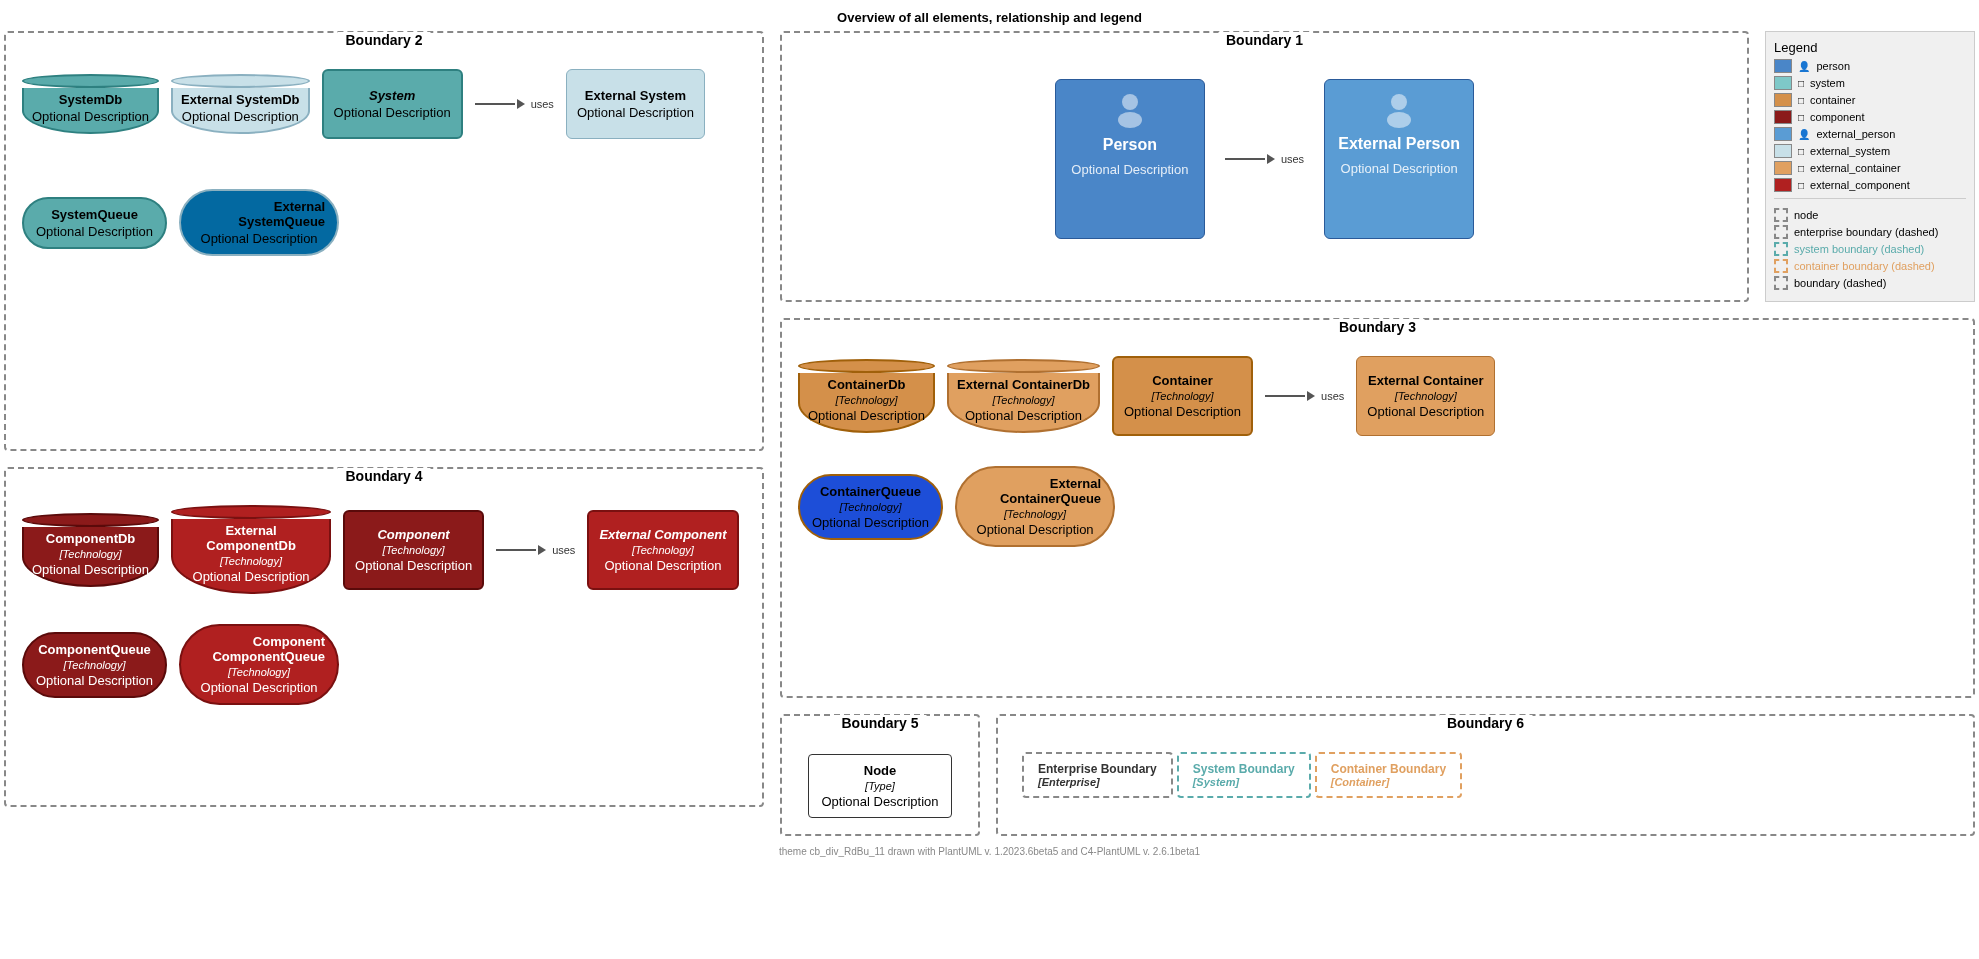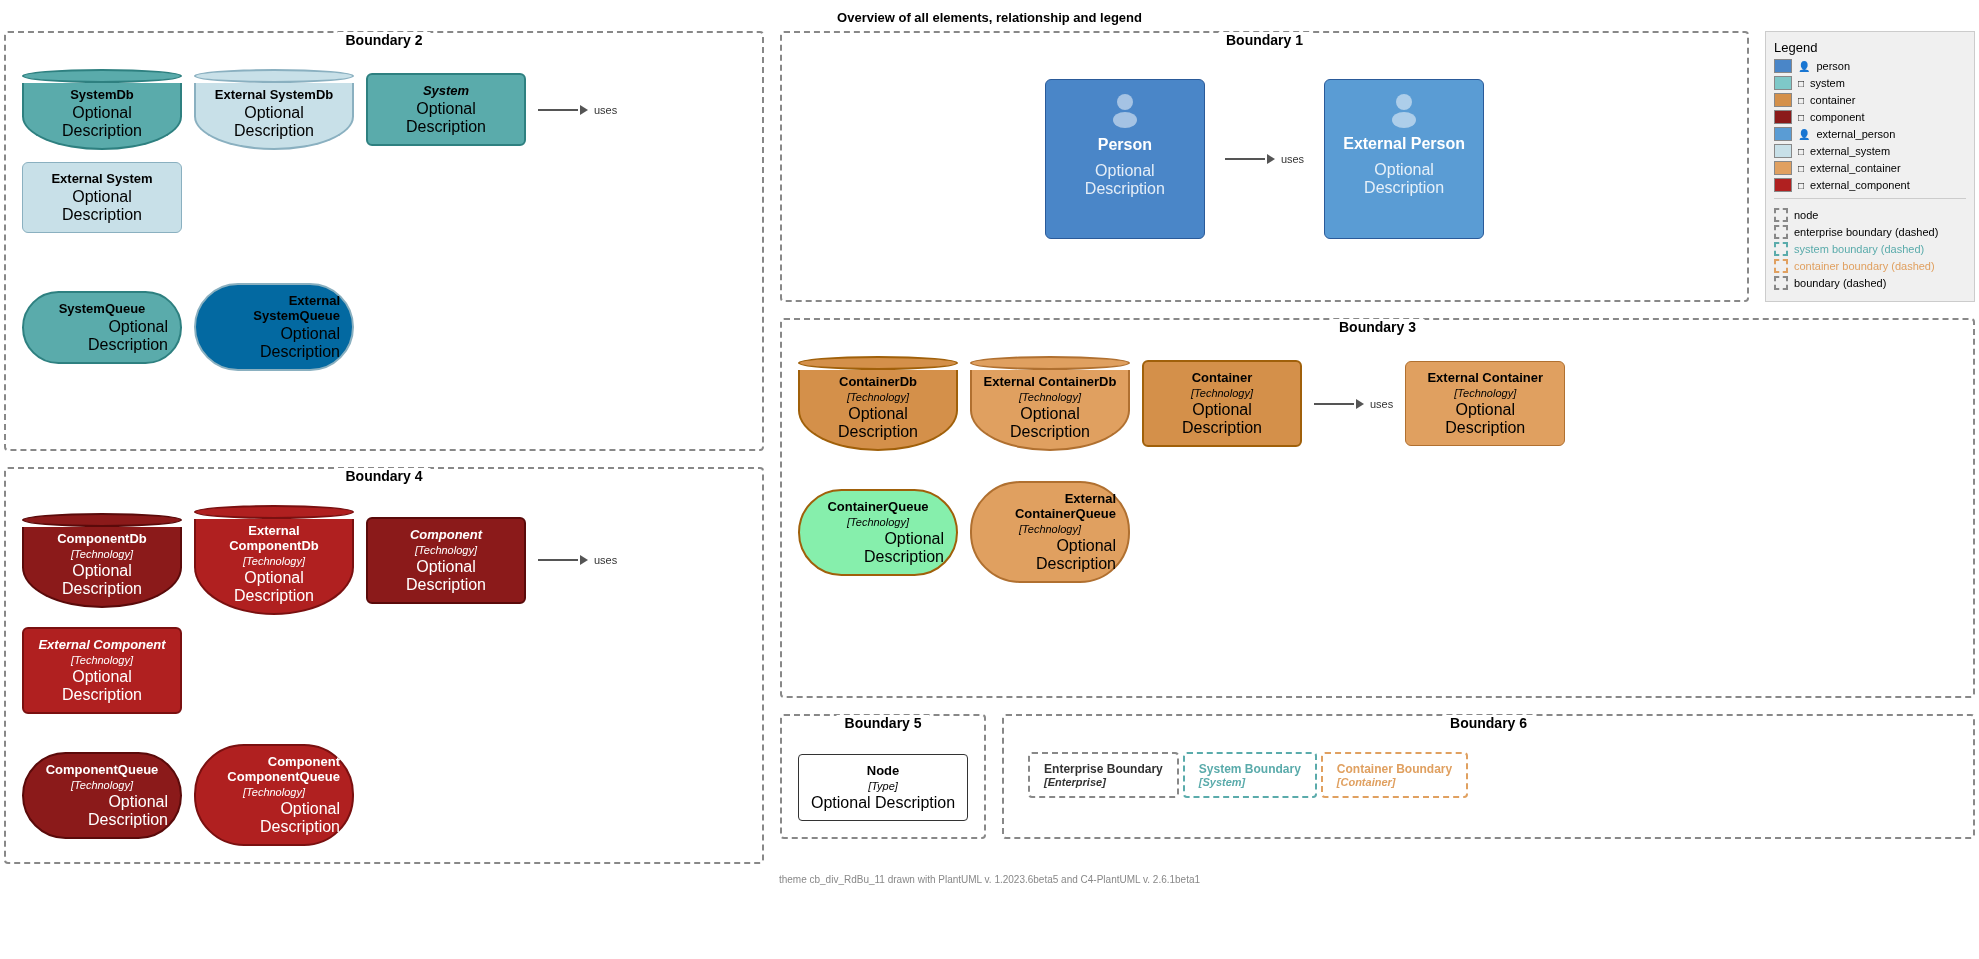--- a/index.html
+++ b/index.html
@@ -80,21 +80,21 @@
       margin-bottom: 2px;
     }
 
     .card-tech {
       font-style: italic;
       font-size: 11px;
       margin-bottom: 2px;
     }
 
     .card-desc {
-      font-size: 16px;
+      font-size: 13px;
     }
     .card-system-bold { background: #5aabab; border: 2px solid #2e8080; }
     .card-external-system { background: #c8e0e8; border: 1px solid #8ab0c0; }
     .card-person { background: #4a86c8; border: 1px solid #2a5a99; color: #fff; }
     .card-external-person { background: #5a9cd4; border: 1px solid #2a5a99; color: #fff; }
     .card-container { background: #d4904a; border: 2px solid #a0600a; }
     .card-external-container { background: #e0a060; border: 1px solid #b07030; }
     .card-component { background: #8b1a1a; border: 2px solid #5a0a0a; color: #fff; }
     .card-external-component { background: #b02020; border: 2px solid #7a1010; color: #fff; }
 
@@ -180,21 +180,21 @@
       text-align: right;
       border-radius: 50px;
       padding: 8px 12px;
       border: 2px solid;
     }
 
     .q-system { background: #5aabab; border-color: #2e8080; }
     .q-external { background: #0369a1; border-color: #8ab0c0; }
     .q-component { background: #8b1a1a; border-color: #5a0a0a; color: #fff; }
     .q-external-component { background: #b02020; border-color: #7a1010; color: #fff; }
-    .q-container { background: #86efac; border-color: #a0600a; }
+    .q-container { background: #1d4ed8; border-color: #a0600a; }
     .q-external-container { background: #e0a060; border-color: #b07030; }
 
     
     .elements-row {
       display: flex;
       flex-direction: row;
       align-items: center;
       gap: 12px;
       flex-wrap: wrap;
       margin-top: 8px;

